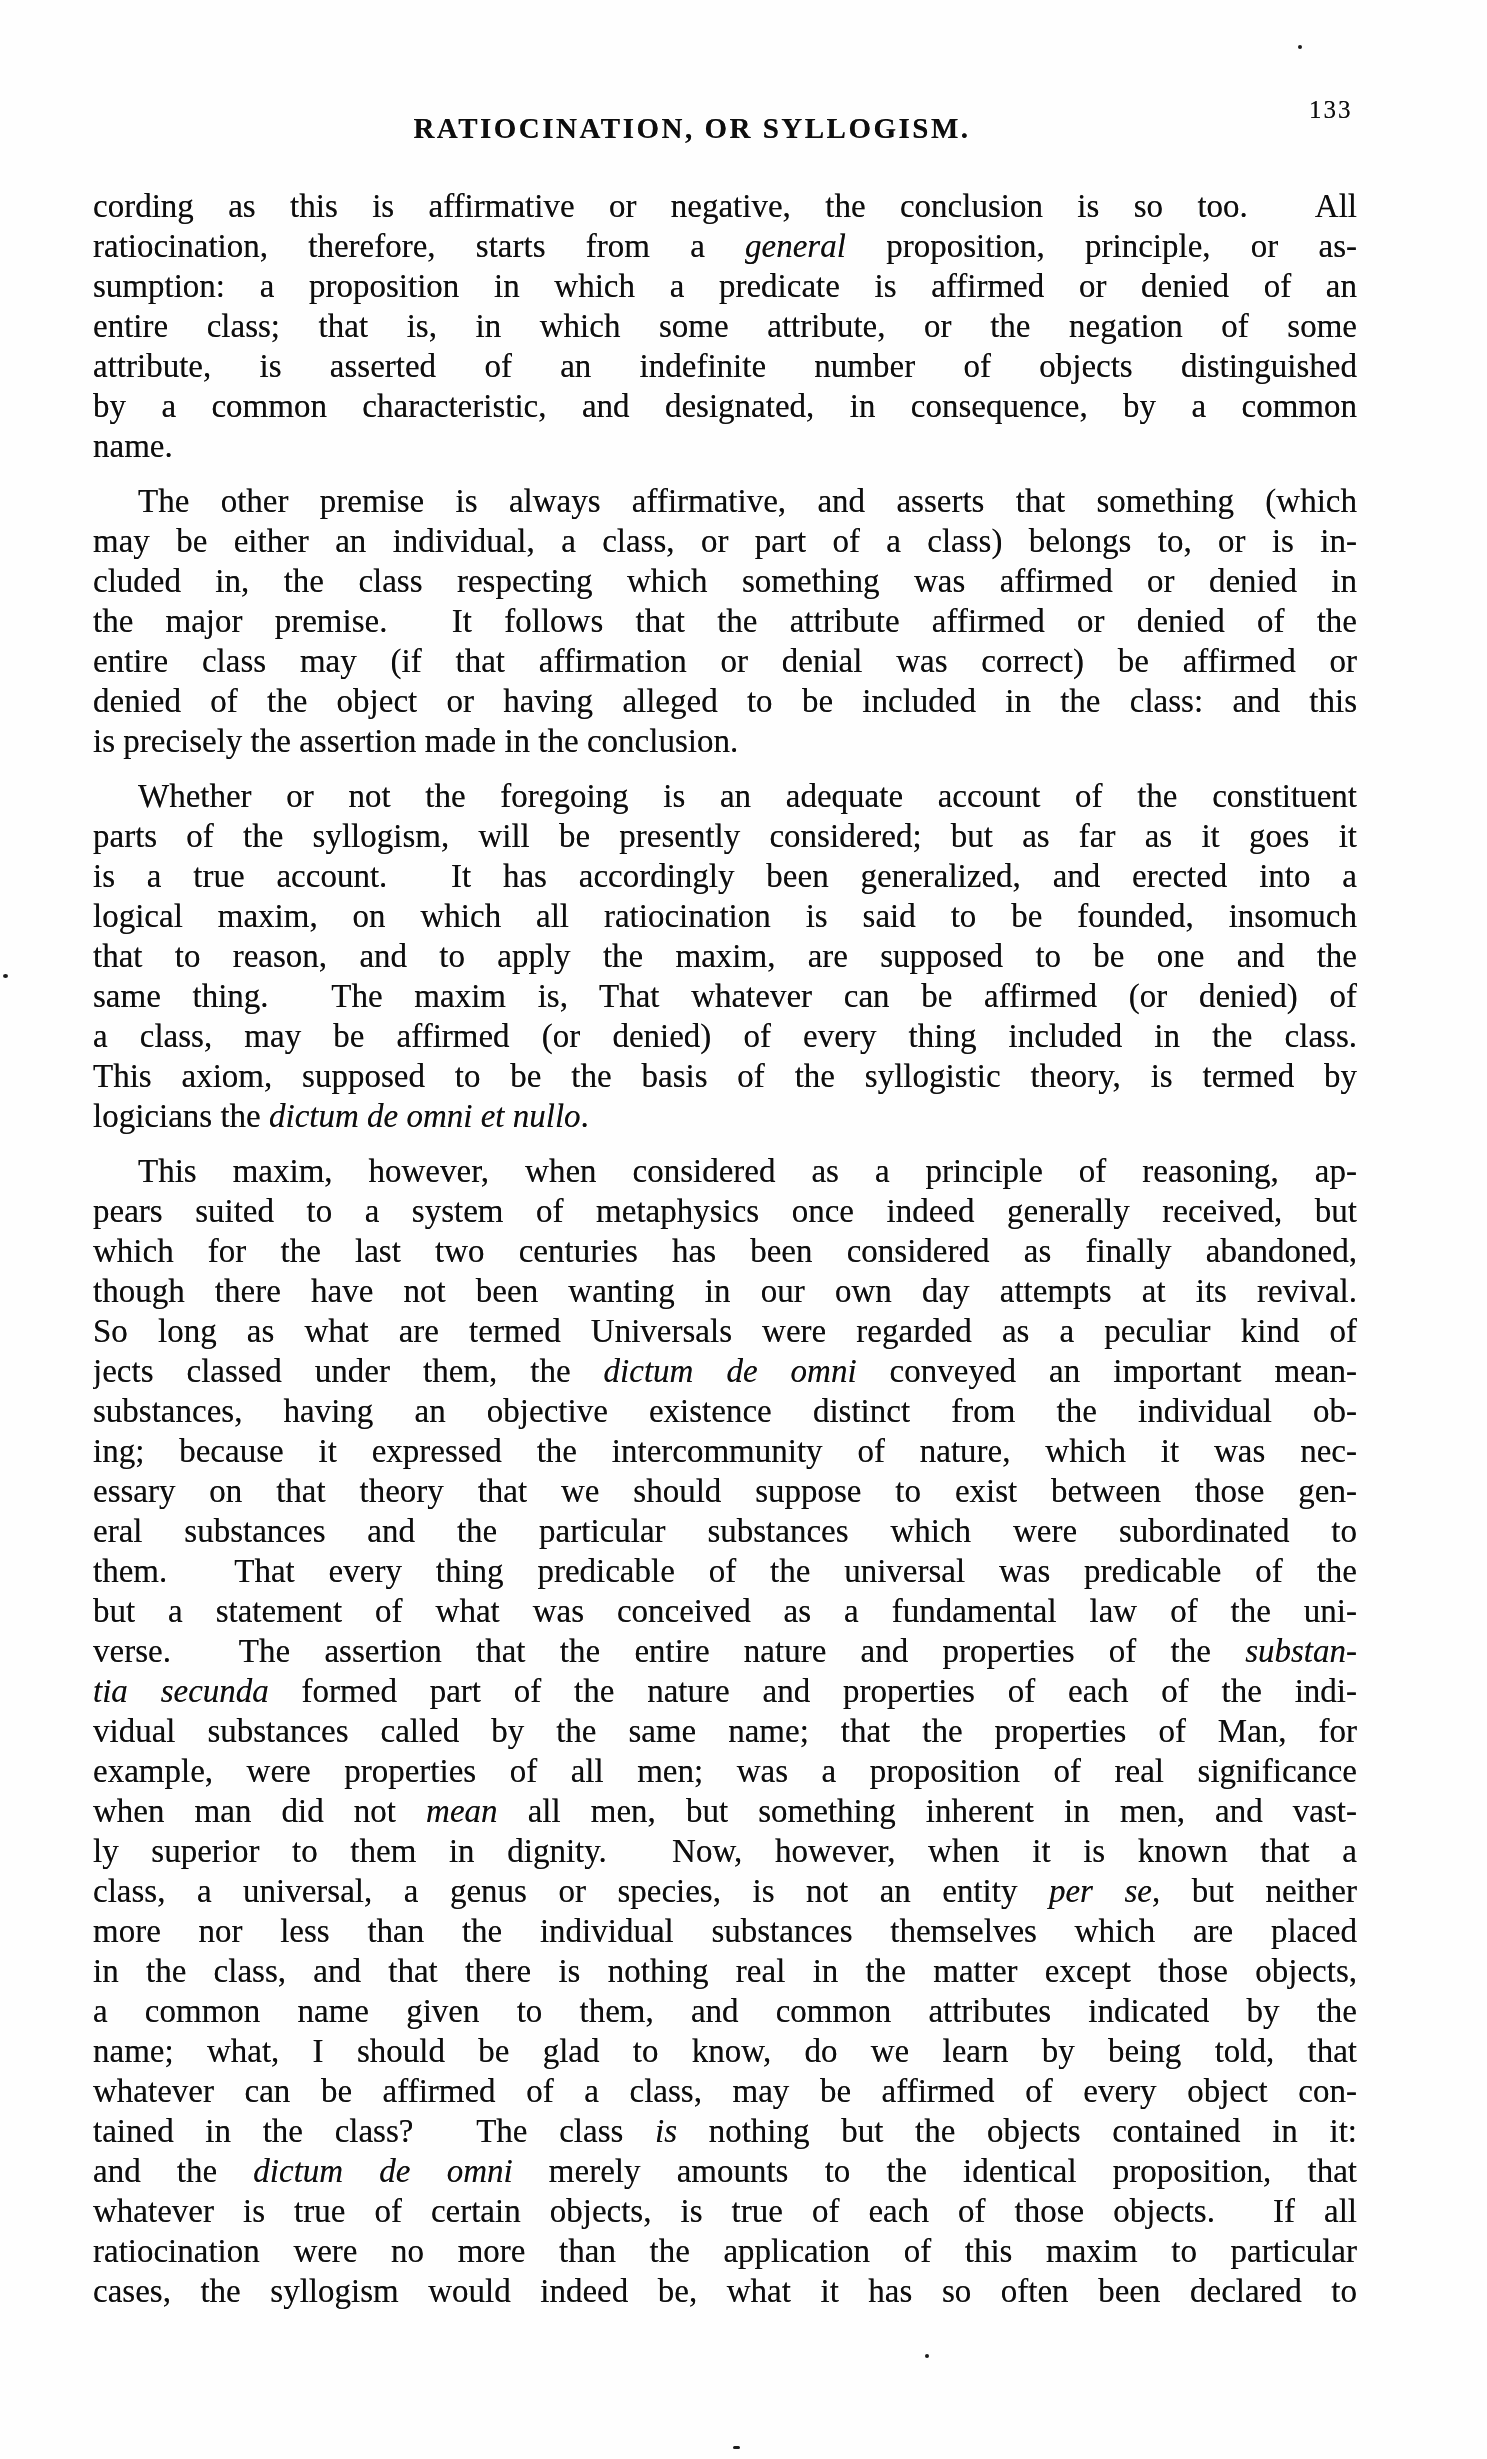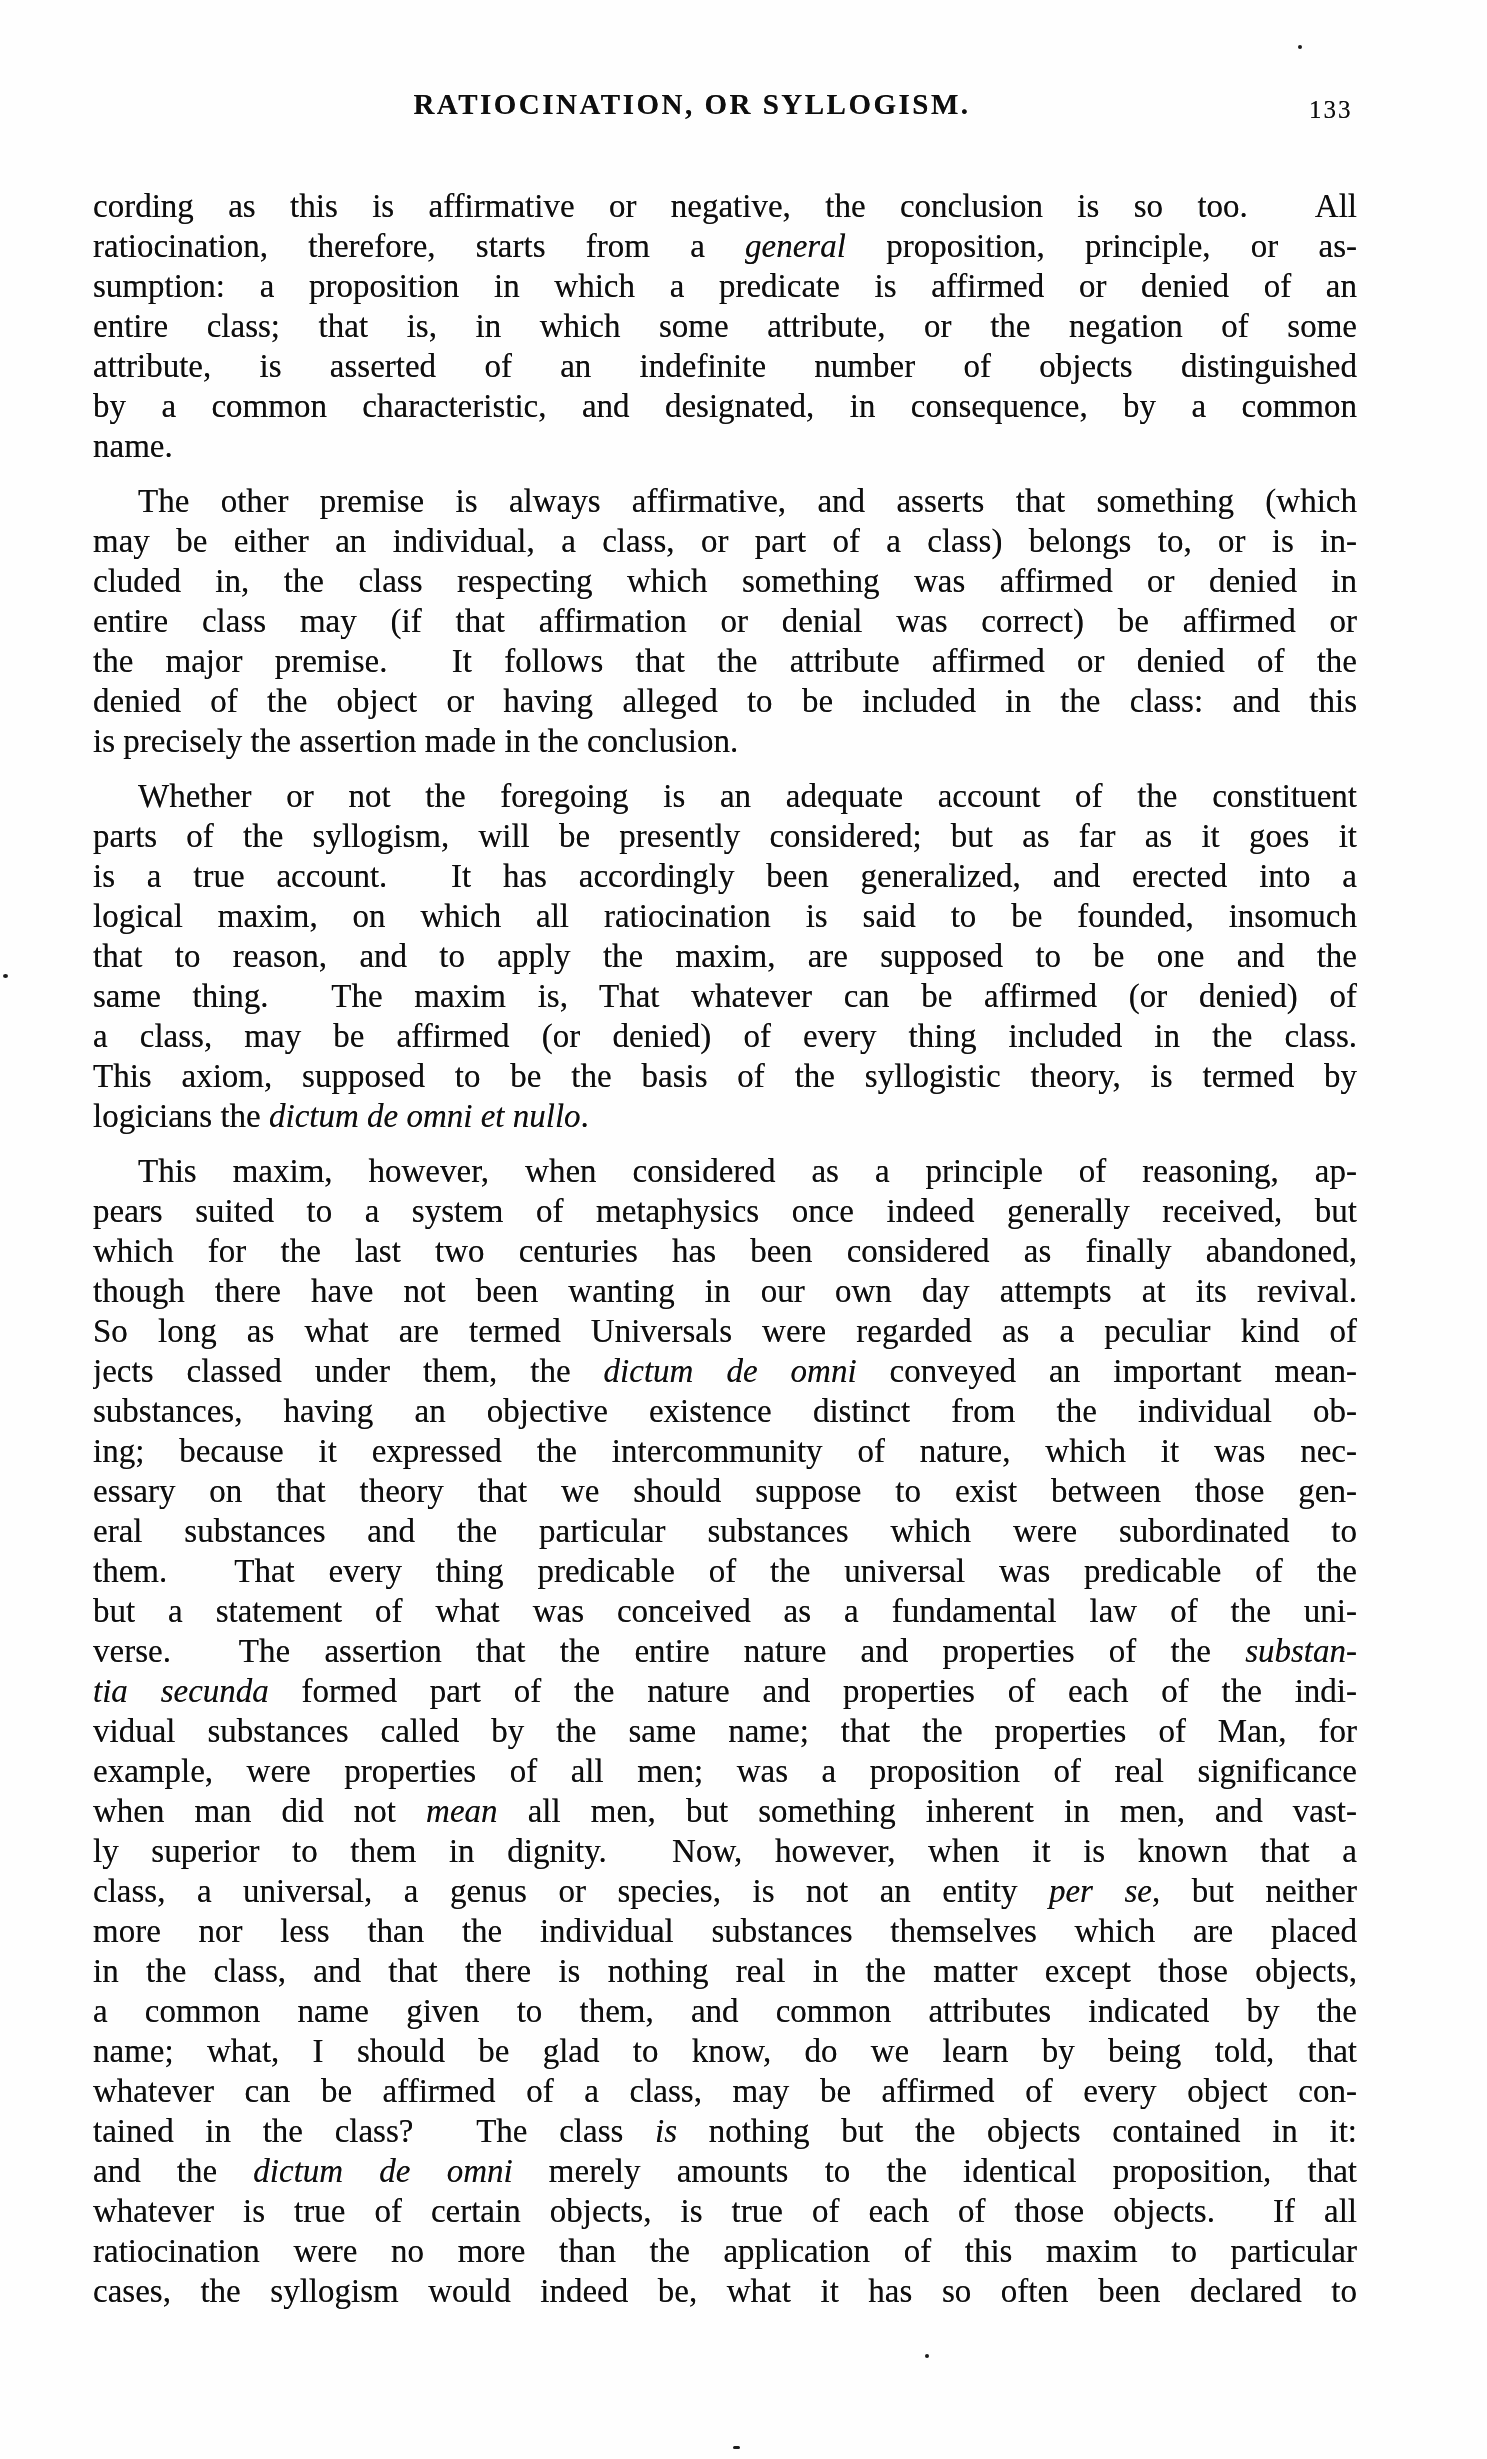--- a/index.html
+++ b/index.html
@@ -11,21 +11,21 @@
     position: relative;
     width: 1488px;
     height: 2460px;
     background: #fefefe;
     overflow: hidden;
     font-family: "Liberation Serif", "DejaVu Serif", serif;
     color: #0e0e0e;
   }
   .header-row {
     position: absolute;
-    top: 88px;
+    top: 112px;
     left: 60px;
     width: 1264px;
     height: 44px;
   }
   .header-title {
     text-align: center;
     font-size: 29px;
     letter-spacing: 2.5px;
     font-weight: bold;
     white-space: nowrap;
@@ -85,22 +85,22 @@
         <div class="line">sumption: a proposition in which a predicate is affirmed or denied of an</div>
         <div class="line">entire class; that is, in which some attribute, or the negation of some</div>
         <div class="line">attribute, is asserted of an indefinite number of objects distinguished</div>
         <div class="line">by a common characteristic, and designated, in consequence, by a common</div>
         <div class="line no-just">name.</div>
       </div>
       <div class="para indent">
         <div class="line">The other premise is always affirmative, and asserts that something (which</div>
         <div class="line">may be either an individual, a class, or part of a class) belongs to, or is in-</div>
         <div class="line">cluded in, the class respecting which something was affirmed or denied in</div>
+        <div class="line">the major premise.&nbsp; It follows that the attribute affirmed or denied of the</div>
         <div class="line">entire class may (if that affirmation or denial was correct) be affirmed or</div>
-        <div class="line">the major premise.&nbsp; It follows that the attribute affirmed or denied of the</div>
         <div class="line">denied of the object or having alleged to be included in the class: and this</div>
         <div class="line no-just">is precisely the assertion made in the conclusion.</div>
       </div>
       <div class="para indent">
         <div class="line">Whether or not the foregoing is an adequate account of the constituent</div>
         <div class="line">parts of the syllogism, will be presently considered; but as far as it goes it</div>
         <div class="line">is a true account.&nbsp; It has accordingly been generalized, and erected into a</div>
         <div class="line">logical maxim, on which all ratiocination is said to be founded, insomuch</div>
         <div class="line">that to reason, and to apply the maxim, are supposed to be one and the</div>
         <div class="line">same thing.&nbsp; The maxim is, That whatever can be affirmed (or denied) of</div>

